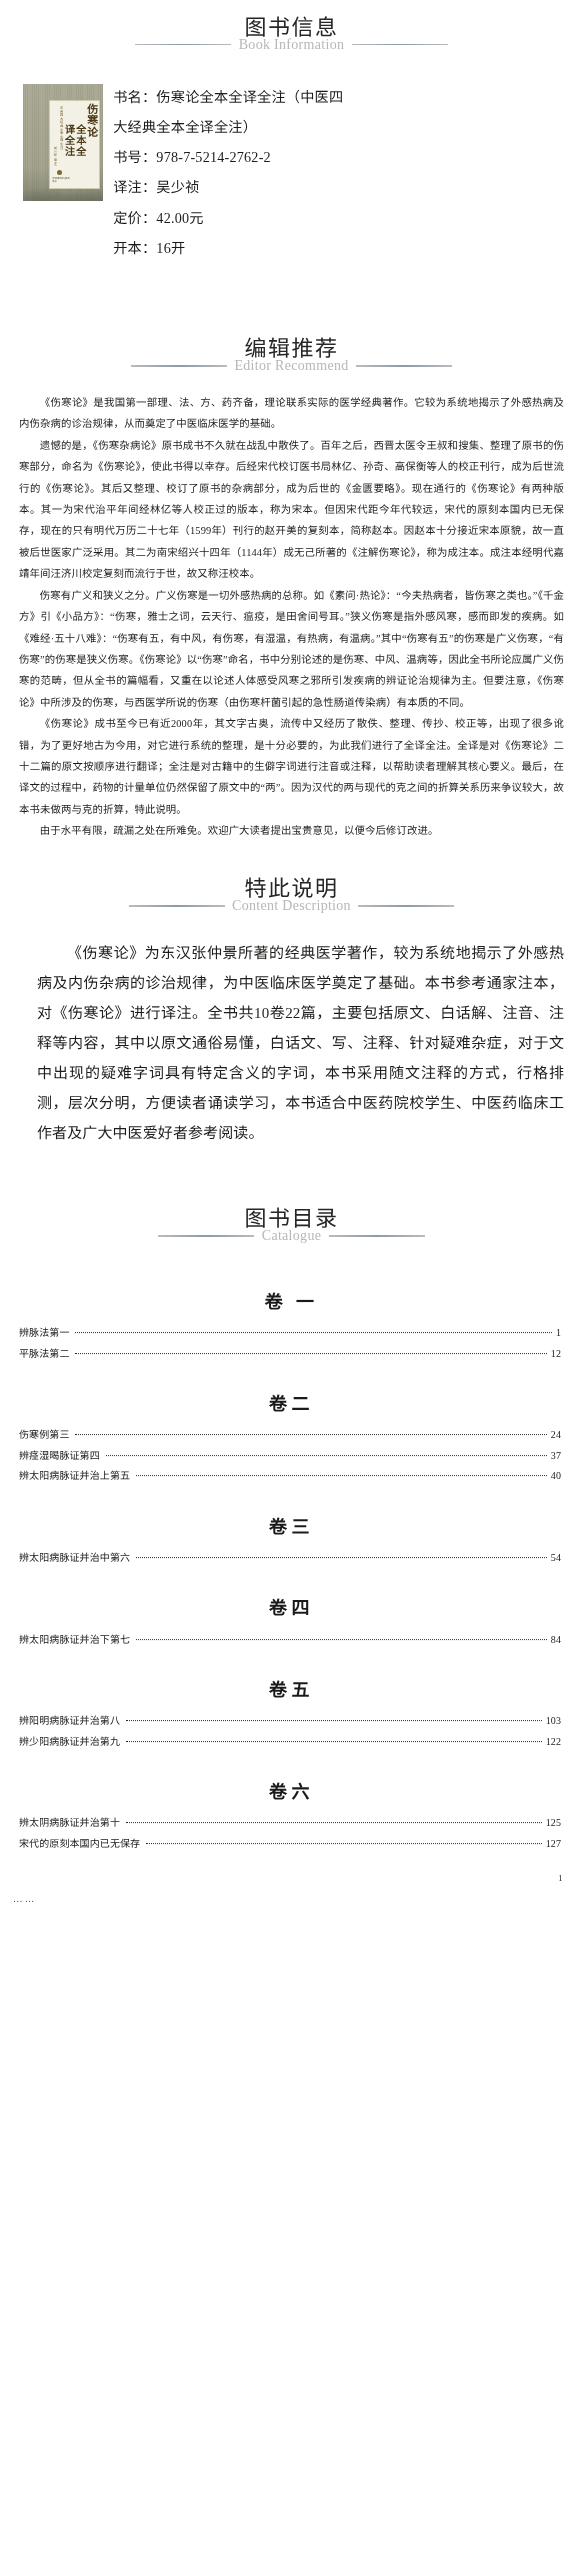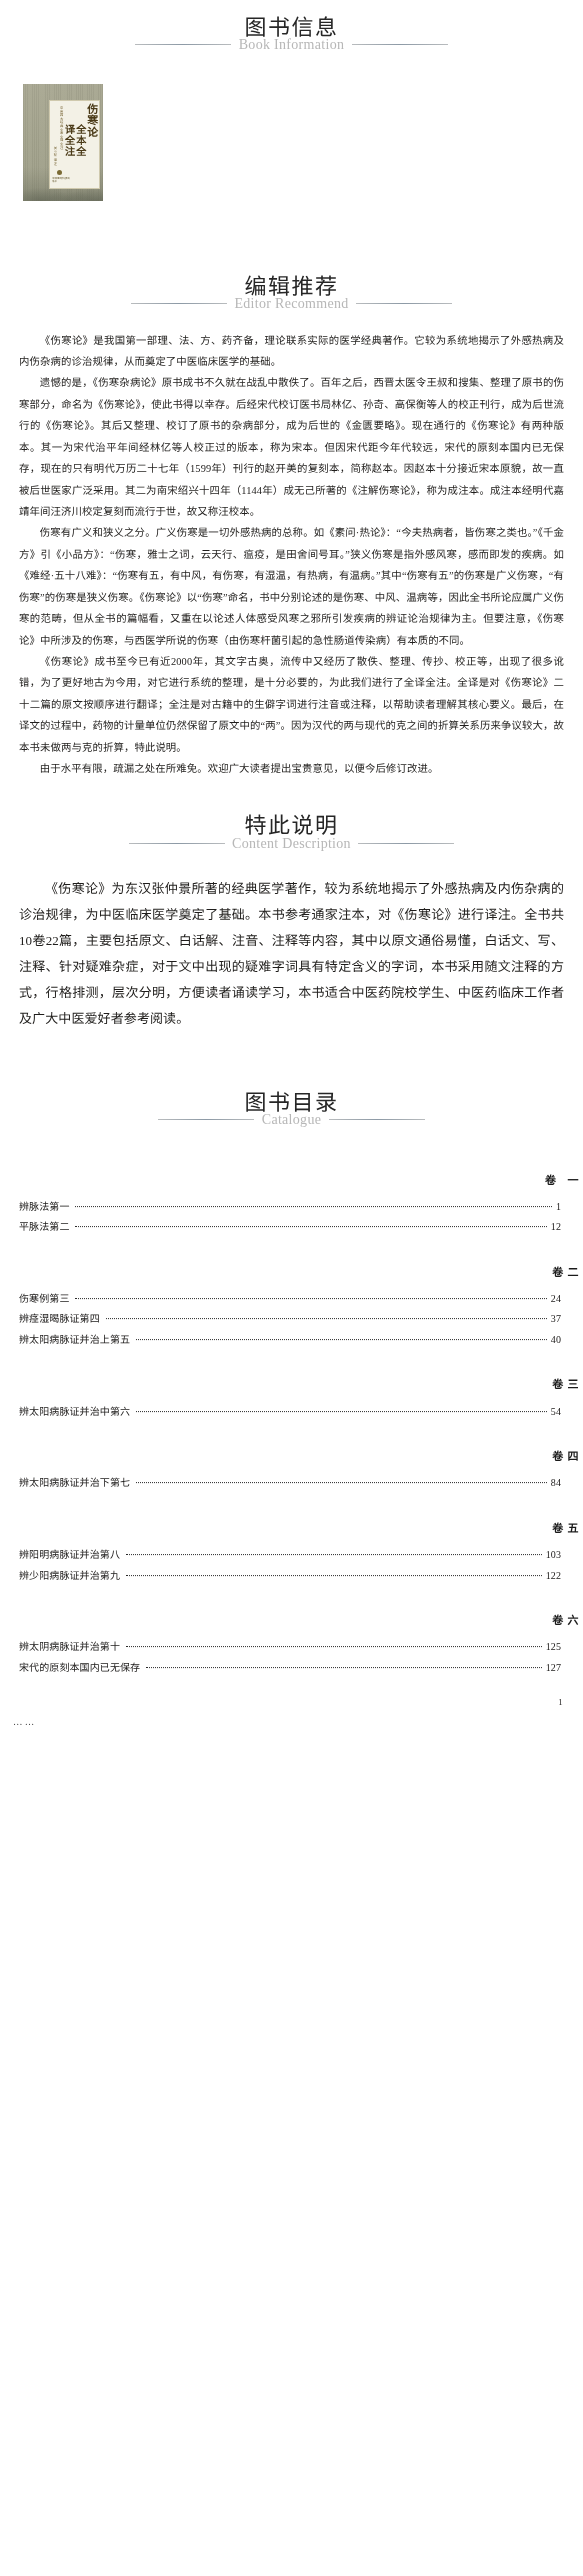--- a/index.html
+++ b/index.html
@@ -182,29 +182,30 @@
     font-family: "Liberation Serif", "DejaVu Serif", serif;
     font-size: 10.4px;
     line-height: 2.06;
     color: #1f1d1b;
     text-align: justify;
     text-indent: 2em;
     letter-spacing: 0.1px;
     margin: 0;
   }
   .para.small {
-    font-size: 13px;
+    font-size: 15px;
     line-height: 2.0;
+    margin-left: 18px;
   }
 
   
   .vol-title {
-    text-align: right;
-    font-family: "Liberation Serif", "DejaVu Serif", serif;
-    font-size: 11px;
+    text-align: center;
+    font-family: "Liberation Serif", "DejaVu Serif", serif;
+    font-size: 18px;
     font-weight: 700;
     letter-spacing: 4.4px;
     color: #1a1a1a;
     margin: 0;
     padding: 0;
   }
   .toc-list { padding: 0 22px 0 19px; }
   .toc-row {
     display: flex;
     align-items: baseline;
@@ -272,20 +273,28 @@
         <div class="t-series">中医四大经典全本全译全注</div>
         <div class="t-author">吴少祯 译注</div>
         <div class="t-pub">
           <div class="pub-dot"></div>
           <span>中国医药科技出版社</span>
         </div>
       </div>
     </div>
   </div>
 
+  <div class="info-list">
+    <div class="info-line">书名：伤寒论全本全译全注（中医四</div>
+    <div class="info-line">大经典全本全译全注）</div>
+    <div class="info-line">书号：978-7-5214-2762-2</div>
+    <div class="info-line">译注：吴少祯</div>
+    <div class="info-line">定价：42.00元</div>
+    <div class="info-line">开本：16开</div>
+  </div>
 </div>
 
 <div class="spacer-100"></div>
 
 <div class="section-head">
   <h1 class="cn">编辑推荐</h1>
   <div class="head-rule-row">
     <span class="rule left"></span>
     <span class="en">Editor Recommend</span>
     <span class="rule right"></span>

